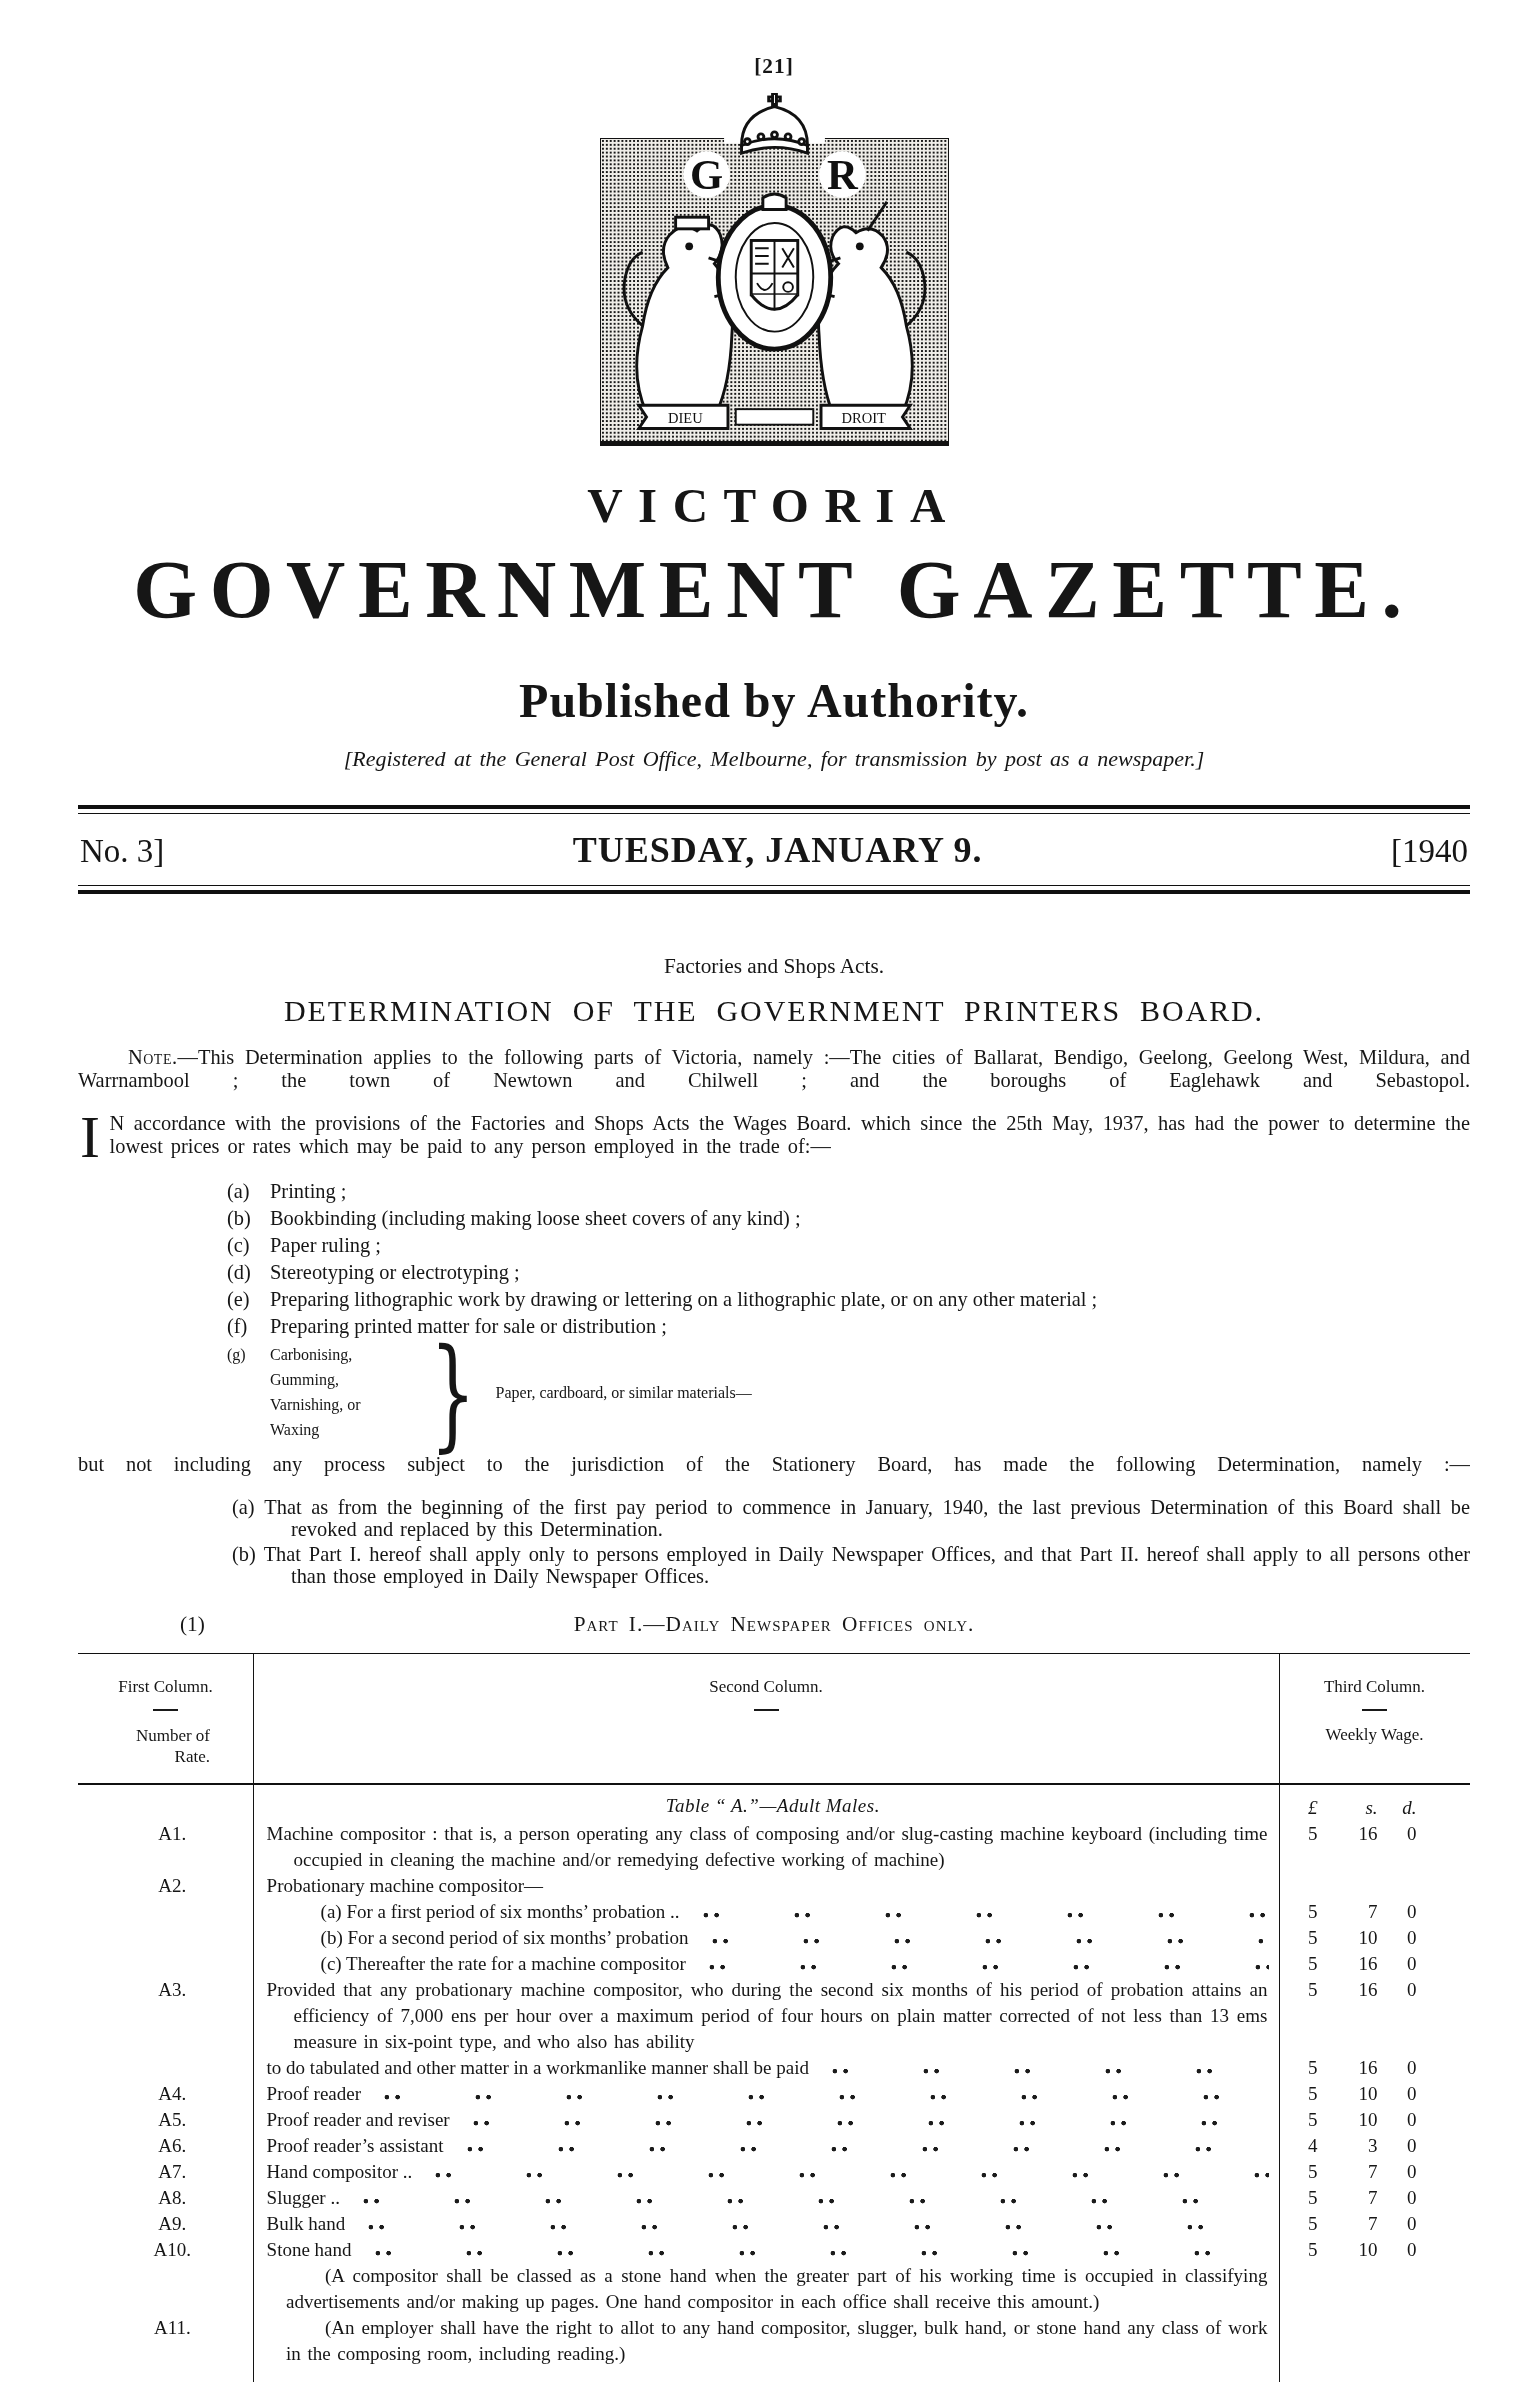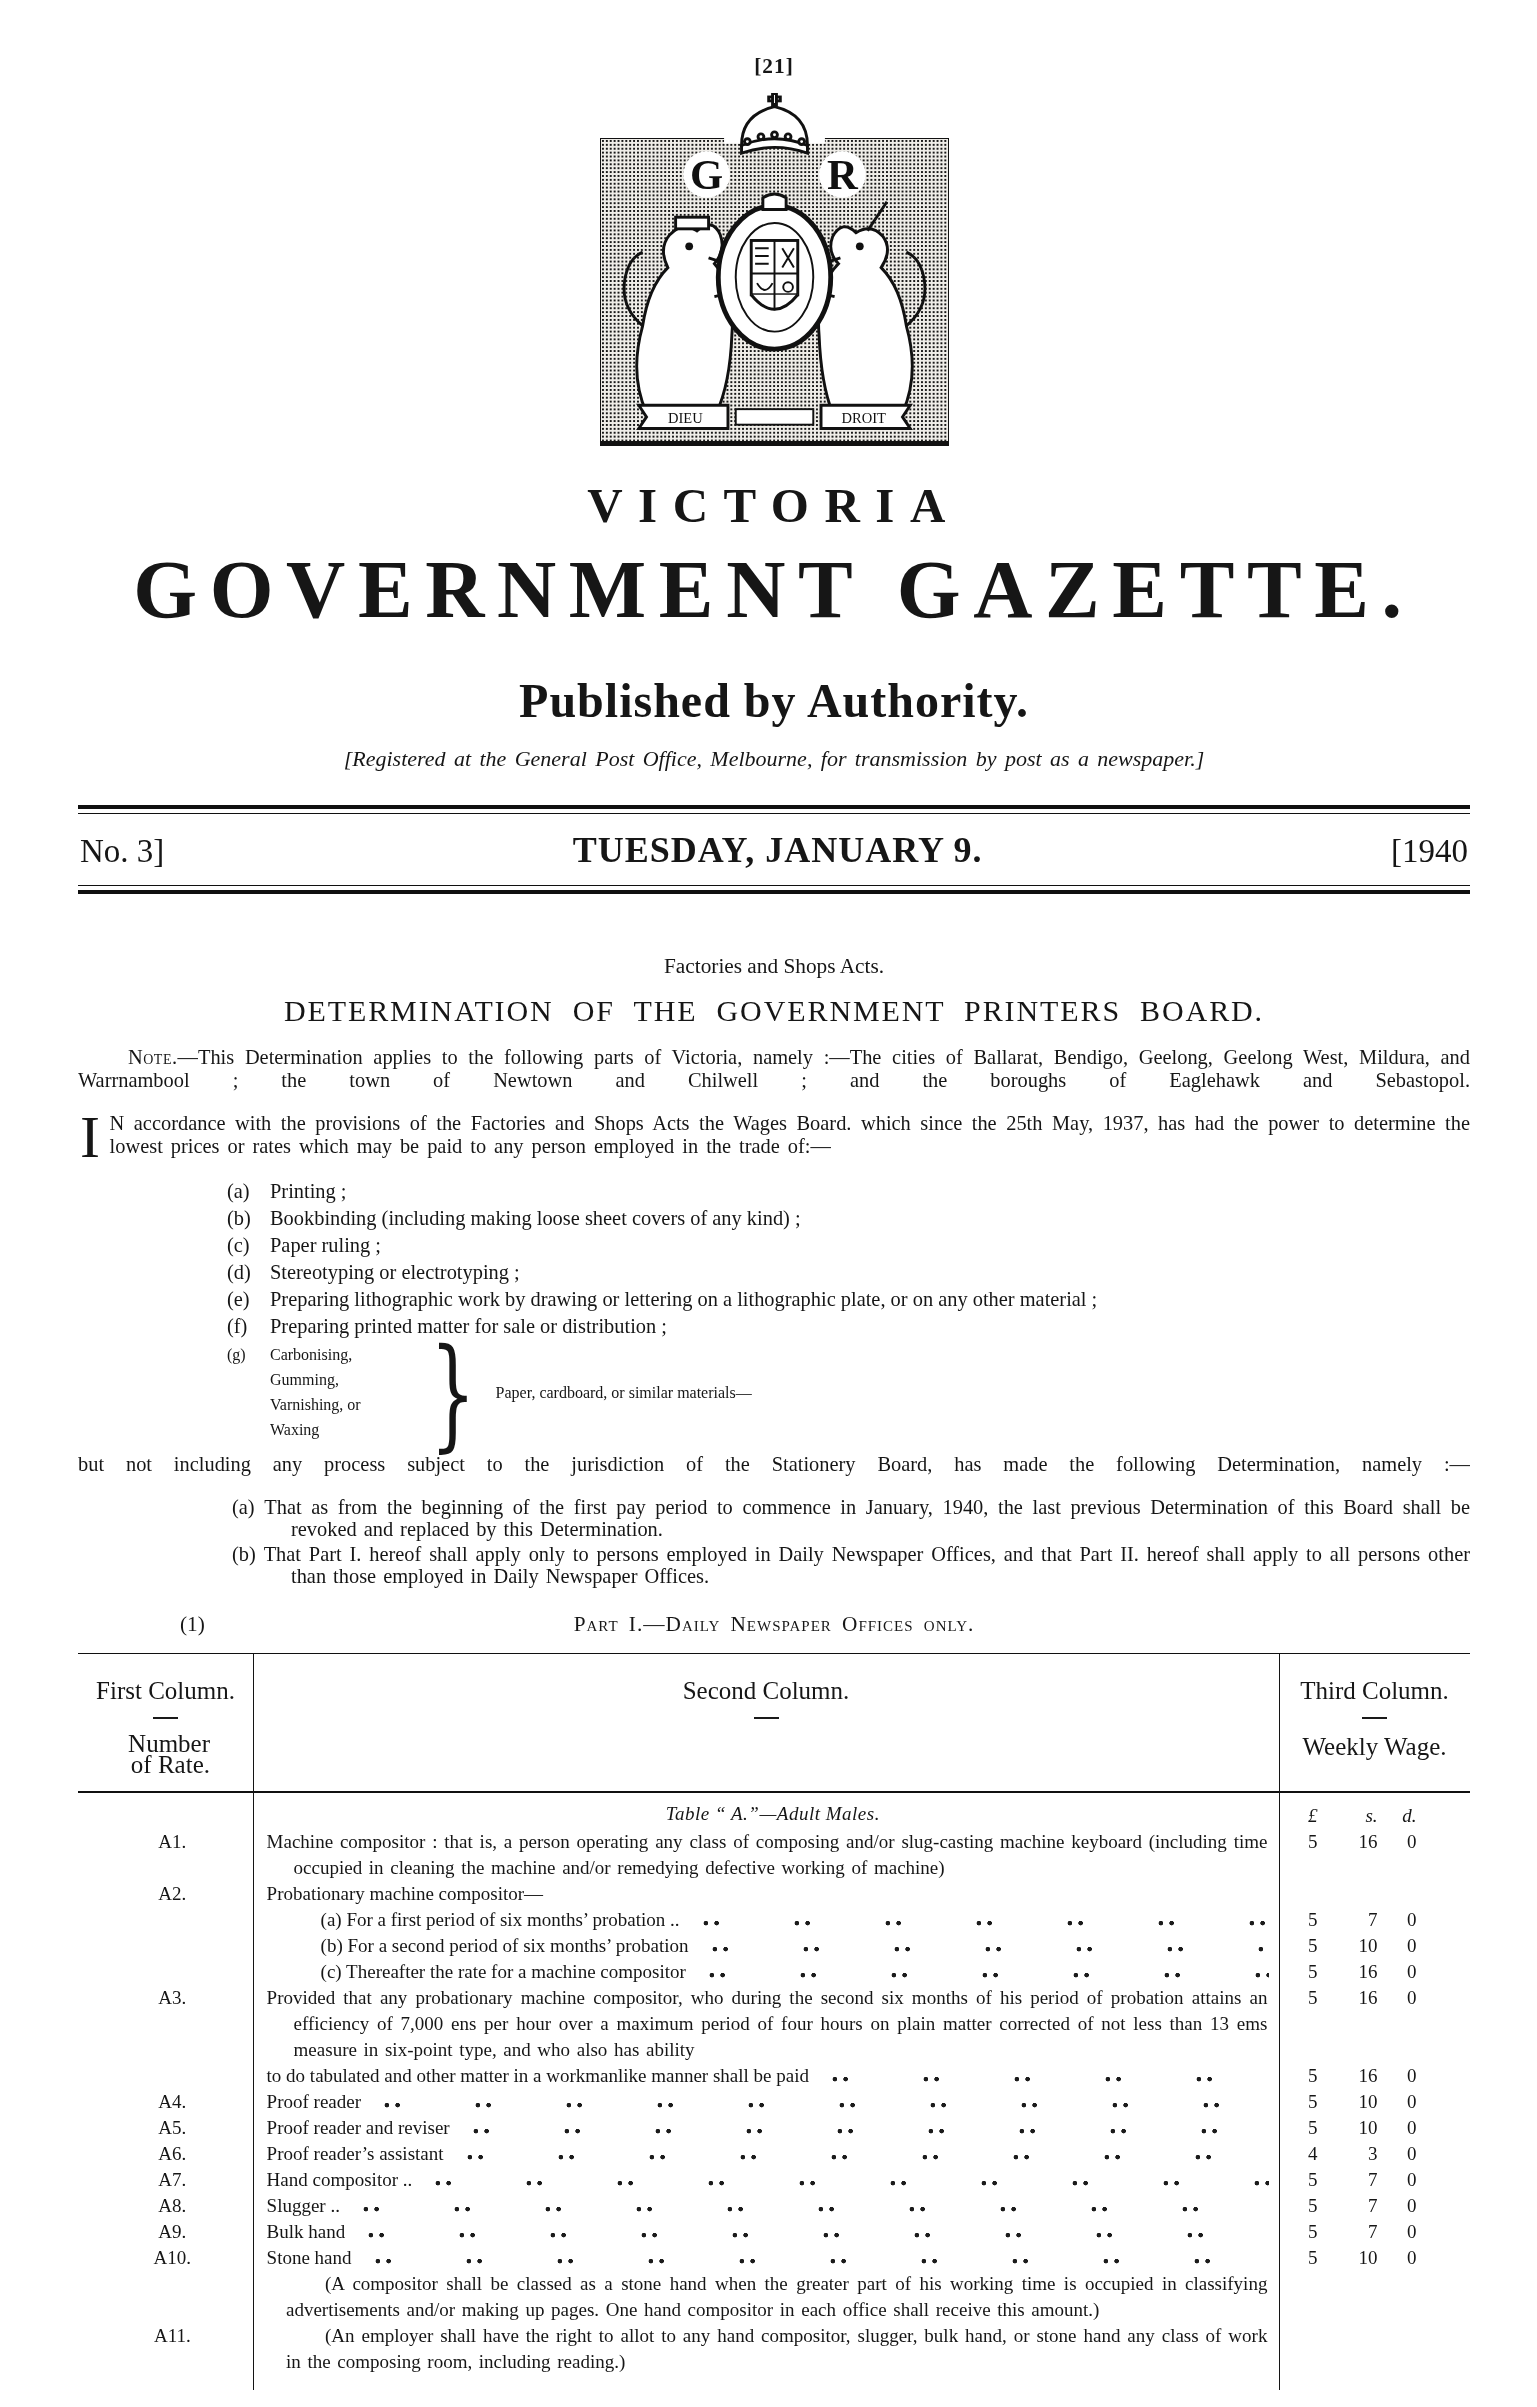--- a/index.html
+++ b/index.html
@@ -48,21 +48,21 @@
   .det-items{margin-top:3.9px;font-size:20.4px;line-height:22px;}
   .det-item{padding-left:213px;text-indent:-59px;text-align:justify;word-spacing:1.9px;margin-top:2.9px;}
   .part-line{position:relative;margin-top:25px;font-size:21.3px;text-align:center;}
   .part-num{position:absolute;left:102px;top:0;}
   .part-title{font-variant:small-caps;letter-spacing:1px;word-spacing:3.9px;}
 
   
   .gz-table{position:relative;margin-top:15.5px;border-top:1.9px solid #101010;}
   .vrule{position:absolute;top:0;bottom:0;width:1px;background:#141414;}
   .vrule.v1{left:175px;} .vrule.v2{left:1201px;}
-  .t-header{display:flex;border-bottom:2.9px solid #101010;padding:23px 0 15.5px 0;font-size:25px;text-align:center;}
+  .t-header{display:flex;border-bottom:2.9px solid #101010;padding:23px 0 15.5px 0;font-size:17px;text-align:center;}
   .th-c1{width:175px;} .th-c2{flex:1;} .th-c3{width:191px;}
   .col-dash{width:25px;height:1.9px;background:#1a1a1a;margin:12.6px auto 13.6px auto;}
   .th-sub1{width:89px;margin:0 auto;line-height:21.3px;text-align:right;}
   .t-body{padding:9.7px 0 15.5px 0;font-size:19px;}
   .t-caption-row{display:flex;align-items:baseline;}
   .t-caption{flex:1;text-align:center;font-style:italic;letter-spacing:0.5px;}
   .money-header{font-style:italic;}
   .t-row{display:flex;align-items:flex-start;}
   .t-rate{width:175px;flex:none;text-align:center;padding-left:13.6px;box-sizing:border-box;line-height:26px;}
   .t-desc{flex:1;min-width:0;padding-left:13.6px;}

